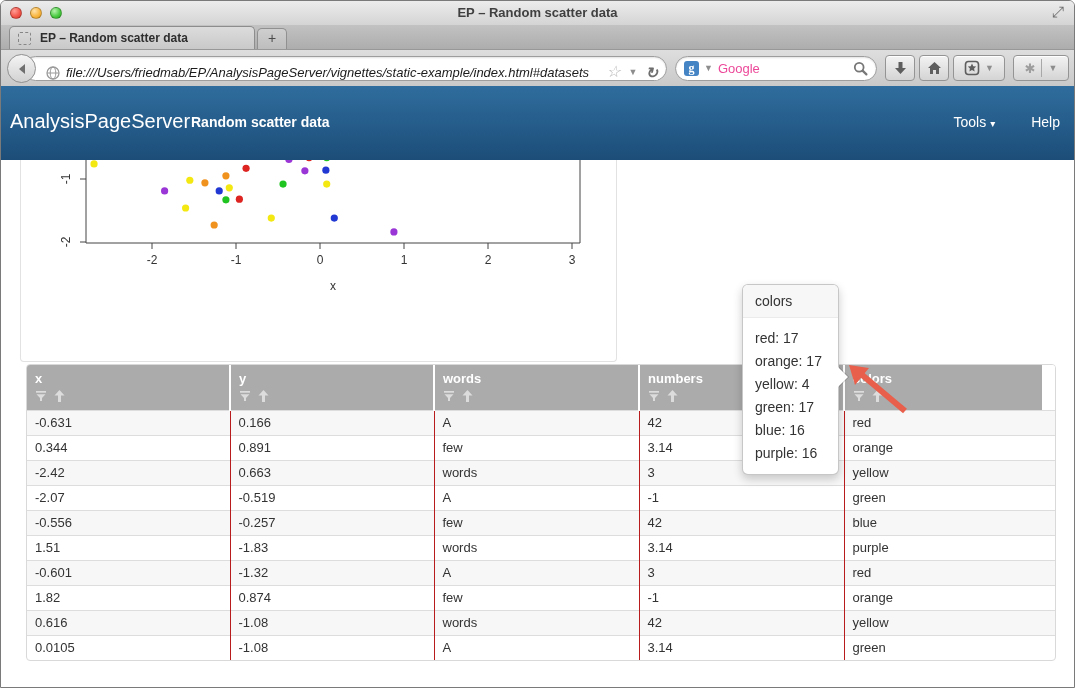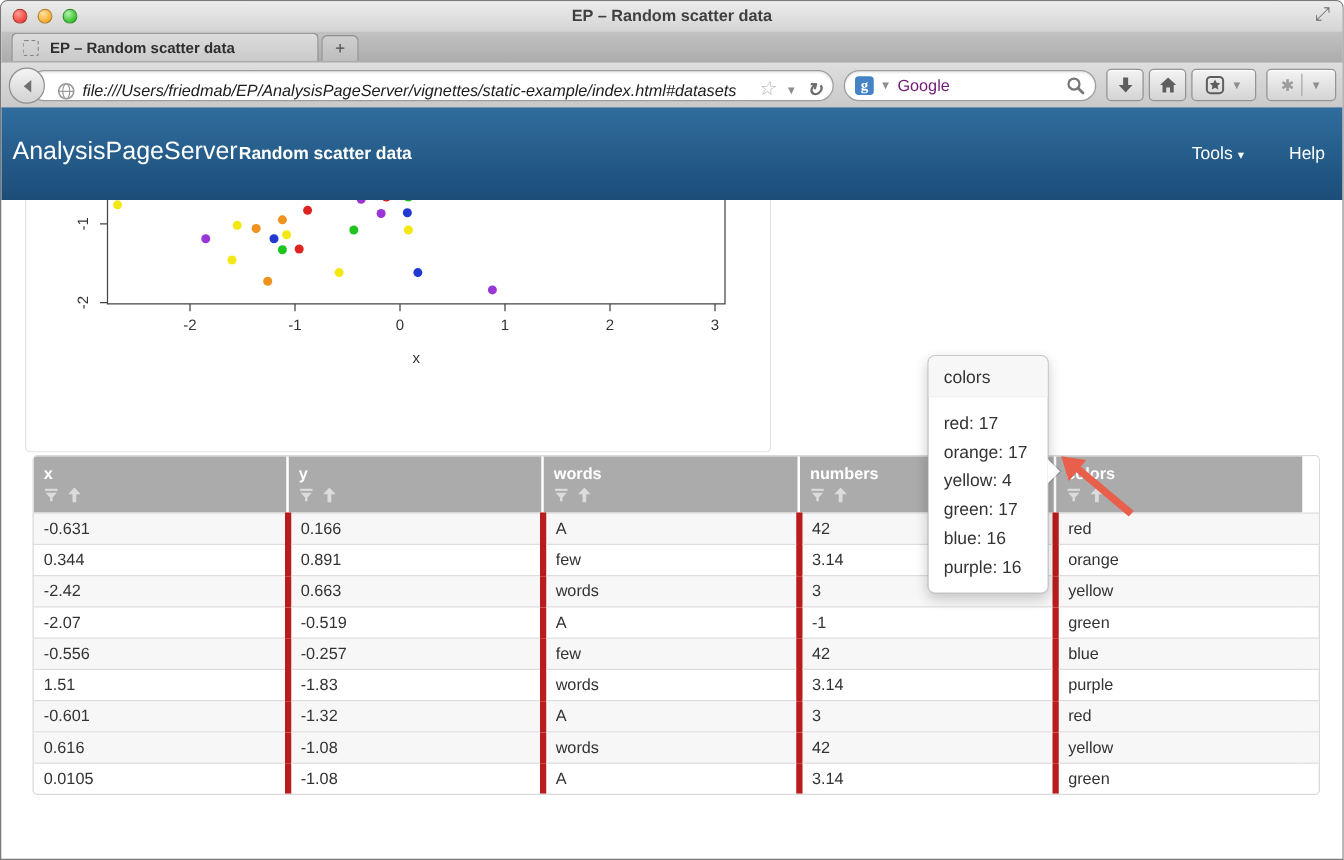--- a/index.html
+++ b/index.html
@@ -27,21 +27,21 @@
   .toolbar { position:absolute; left:0; top:48px; width:100%; height:38px; background:linear-gradient(#dedede,#c9c9c9); border-top:1px solid #989898; border-bottom:1px solid #8f8f8f; }
   .backbtn { position:absolute; left:6px; top:4px; width:29px; height:29px; border-radius:50%; background:linear-gradient(#f4f4f4,#d2d2d2); border:1px solid #909090; display:flex; align-items:center; justify-content:center; z-index:3; }
   .urlfield { position:absolute; left:22px; top:6px; width:644px; height:25px; background:#fff; border:1px solid #9d9d9d; border-radius:13px; box-shadow:inset 0 1px 2px rgba(0,0,0,.12); display:flex; align-items:flex-end; padding:0 8px 0 22px; overflow:hidden;font-style:italic; }
   .url-text { font-size:13px; color:#1c1c1c; white-space:nowrap; overflow:hidden; flex:1 1 auto; }
   .url-icons { display:flex; align-items:center; gap:8px; flex:0 0 auto; padding-left:6px; background:#fff; }
   .star-ic { font-size:16px; color:#b3b3b3; line-height:1; }
   .caret-ic { font-size:9px; color:#8d8d8d; line-height:1; }
   .reload-ic { font-size:15px; color:#6e6e6e; line-height:1; font-weight:bold; }
   .searchfield { position:absolute; left:674px; top:6px; width:202px; height:25px; background:#fff; border:1px solid #9d9d9d; border-radius:13px; box-shadow:inset 0 1px 2px rgba(0,0,0,.12); display:flex; align-items:center; padding:0 8px; gap:5px; }
   .gfav { width:15px; height:15px; border-radius:3px; background:#4484c4; color:#fff; font-size:12px; font-weight:bold; text-align:center; line-height:14px; font-family:"Liberation Serif", serif; }
-  .search-text { flex:1; font-size:13px; color:#701a75; }
+  .search-text { flex:1; font-size:13px; color:#ec4899; }
   .tbtn { position:absolute; top:5px; height:26px; background:linear-gradient(#f3f3f3,#d4d4d4); border:1px solid #949494; border-radius:4px; box-shadow:inset 0 1px 0 #fff; display:flex; align-items:center; justify-content:center; }
   .tbtn .sep { width:1px; height:18px; background:#a8a8a8; }
   .addon-glyph { color:#9d9d9d; font-size:13px; }
 
   
   .navbar { position:absolute; left:0; top:85px; width:100%; height:74px; background:linear-gradient(#2f6d9e,#1c4d78); z-index:5; }
   .brand { position:absolute; left:9px; top:24px; color:#fff; font-size:20px; }
   .nav-item { position:absolute; left:190px; top:28px; color:#fff; font-size:14px; font-weight:bold;text-align:center; }
   .nav-right { position:absolute; right:14px; top:28px; display:flex; gap:36px; color:#fff; font-size:14px; font-weight:normal; }
   .nav-right .caret { font-size:10px; margin-left:4px; }
@@ -51,21 +51,21 @@
   .plot-panel svg { display:block; }
 
   
   .tablewrap { position:absolute; left:25px; top:363px; width:1030px; border:1px solid #d9d9d9; border-radius:4px; overflow:hidden; background:#fff; }
   table.grid { border-collapse:collapse; width:100%; table-layout:fixed; }
   table.grid th { background:#ababab; height:45px; vertical-align:top; padding:6px 0 0 8px; border-right:2px solid #fff; text-align:left; }
   table.grid th.spacer { background:#fff; border-right:none; }
   table.grid th:nth-last-child(2) { border-right:none; }
   .th-label { display:block; color:#fff; font-size:13px; font-weight:bold; line-height:15px; }
   .th-icons { display:flex; gap:7px; margin-top:4px; align-items:center; }
-  table.grid td { height:25px; font-size:13px; color:#333; padding:0 0 0 8px; border-top:1px solid #ddd; border-right:5px solid #b91c1c; white-space:nowrap; overflow:hidden; }
+  table.grid td { height:25px; font-size:13px; color:#333; padding:0 0 0 8px; border-top:1px solid #ddd; border-right:1px solid #b91c1c; white-space:nowrap; overflow:hidden; }
   table.grid td:last-child { border-right:none; }
   table.grid tr.odd td { background:#f7f7f7; }
 
   
   .popover { position:absolute; left:741px; top:283px; width:97px; z-index:20; background:#fff; border:1px solid rgba(0,0,0,.22); border-radius:6px; box-shadow:0 4px 10px rgba(0,0,0,.2); }
   .popover-title { background:#f7f7f7; border-bottom:1px solid #ebebeb; border-radius:5px 5px 0 0; padding:8px 12px; font-size:14px; color:#333; }
   .popover-body { padding:9px 12px; font-size:14px; color:#333; line-height:23px; }
   .popover-arrow { position:absolute; right:-10px; top:82px; width:0; height:0; border-top:10px solid transparent; border-bottom:10px solid transparent; border-left:10px solid #fff; filter:drop-shadow(1px 0 0 rgba(0,0,0,.22)); }
 
   .red-arrow { position:absolute; left:840px; top:358px; z-index:30; pointer-events:none; }
@@ -317,20 +317,27 @@
             <td>3.14</td>
             <td colspan="2">purple</td>
           </tr>
           <tr class="odd">
             <td>-0.601</td>
             <td>-1.32</td>
             <td>A</td>
             <td>3</td>
             <td colspan="2">red</td>
           </tr>
+          <tr>
+            <td>1.82</td>
+            <td>0.874</td>
+            <td>few</td>
+            <td>-1</td>
+            <td colspan="2">orange</td>
+          </tr>
           <tr class="odd">
             <td>0.616</td>
             <td>-1.08</td>
             <td>words</td>
             <td>42</td>
             <td colspan="2">yellow</td>
           </tr>
           <tr>
             <td>0.0105</td>
             <td>-1.08</td>

